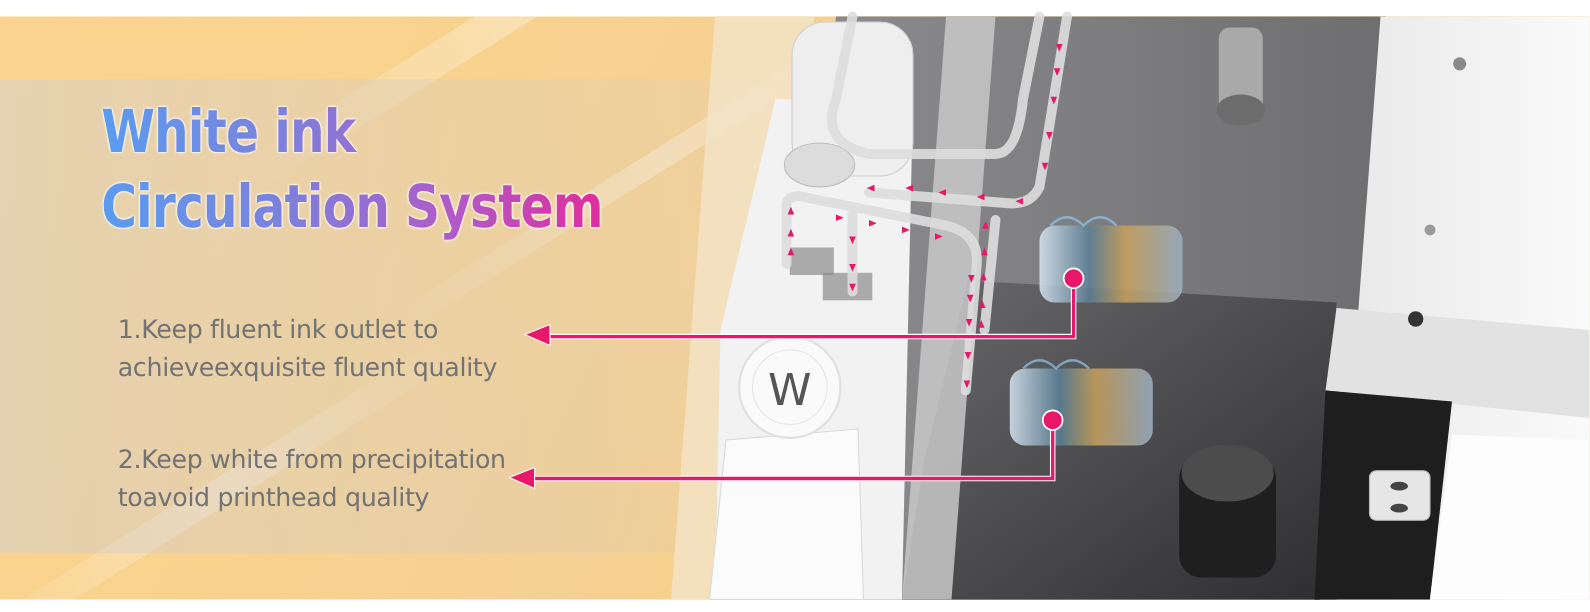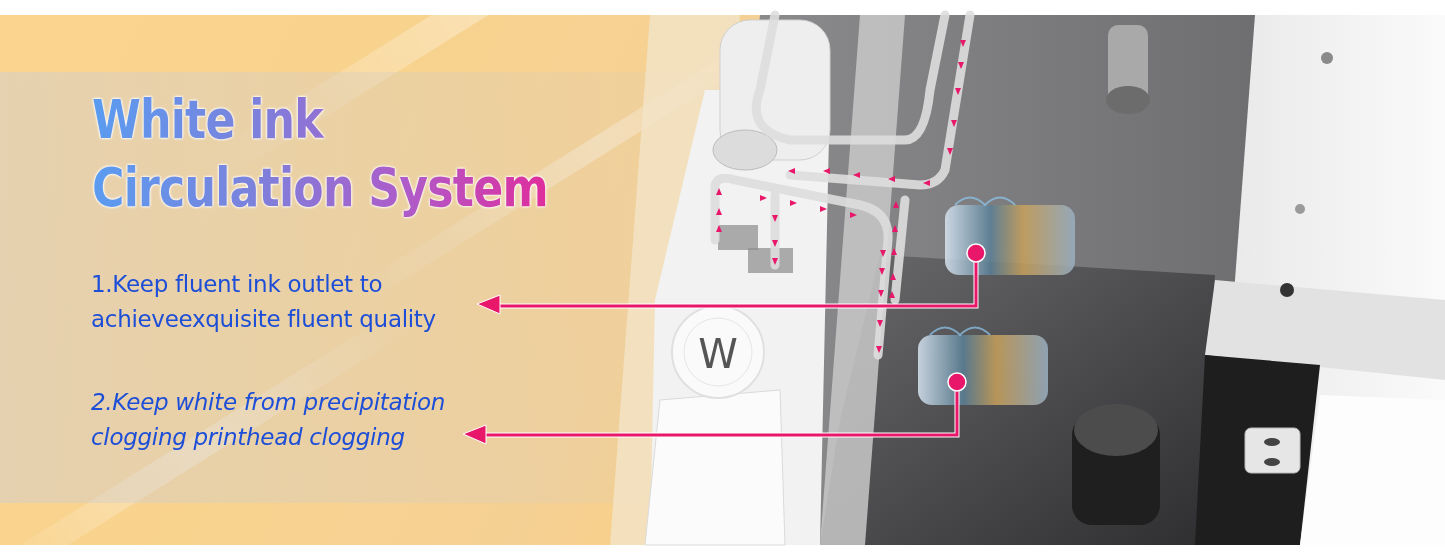--- a/index.html
+++ b/index.html
@@ -8,24 +8,24 @@
     background: linear-gradient(115deg, #fbd590 0%, #f8d38e 25%, #f5d094 45%, #fbd07e 60%, #f6c878 100%); }
   .streak { position: absolute; background: linear-gradient(90deg, rgba(255,255,255,0), rgba(255,255,255,0.35), rgba(255,255,255,0)); transform: rotate(-32deg); }
   .panel { position: absolute; left: 0; top: 57px; width: 820px; height: 431px;
     background: linear-gradient(90deg, rgba(205,205,215,0.45) 0%, rgba(215,205,190,0.35) 55%, rgba(230,200,150,0.0) 100%); }
   .title { position: absolute; left: 92px; top: 86px; margin: 0; font-family: "DejaVu Sans", sans-serif; font-weight: bold;
     font-size: 54px; line-height: 68px; letter-spacing: -1px; transform: scaleX(0.82); transform-origin: left top;
     background: linear-gradient(90deg, #5a9cf0 0%, #7b82dc 35%, #b05ac8 70%, #e02d9c 100%);
     -webkit-background-clip: text; background-clip: text; color: transparent;
     -webkit-text-stroke: 0px; filter: drop-shadow(0 0 1px #fff) drop-shadow(0 0 1px #fff); }
   .title span { display: block; white-space: nowrap; }
-  .callout { position: absolute; font-family: "DejaVu Sans", sans-serif; font-size: 23px; line-height: 35px; color: #1d4ed8; margin: 0; letter-spacing: -0.3px; }
+  .callout { position: absolute; font-family: "DejaVu Sans", sans-serif; font-size: 23px; line-height: 35px; color: #737373; margin: 16px; letter-spacing: -0.3px; }
   .callout span { display: block; white-space: nowrap; }
   .c1 { left: 91px; top: 267px; }
-  .c2 { left: 91px; top: 385px; font-style: italic; }
+  .c2 { left: 91px; top: 385px; }
   svg.art { position: absolute; left: 0; top: 0; }
 </style>
 </head>
 <body>
 
 <div class="banner">
   <div class="streak" style="left:150px;top:-40px;width:700px;height:30px;"></div>
   <div class="streak" style="left:300px;top:120px;width:600px;height:20px;"></div>
   <div class="streak" style="left:-50px;top:420px;width:500px;height:25px;"></div>
   <div class="panel"></div>
@@ -162,14 +162,14 @@
   <span>Circulation System</span>
 </h1>
 
 <p class="callout c1">
   <span>1.Keep fluent ink outlet to</span>
   <span>achieveexquisite fluent quality</span>
 </p>
 
 <p class="callout c2">
   <span>2.Keep white from precipitation</span>
-  <span>clogging printhead clogging</span>
+  <span>toavoid printhead quality</span>
 </p>
 
 </body></html>

